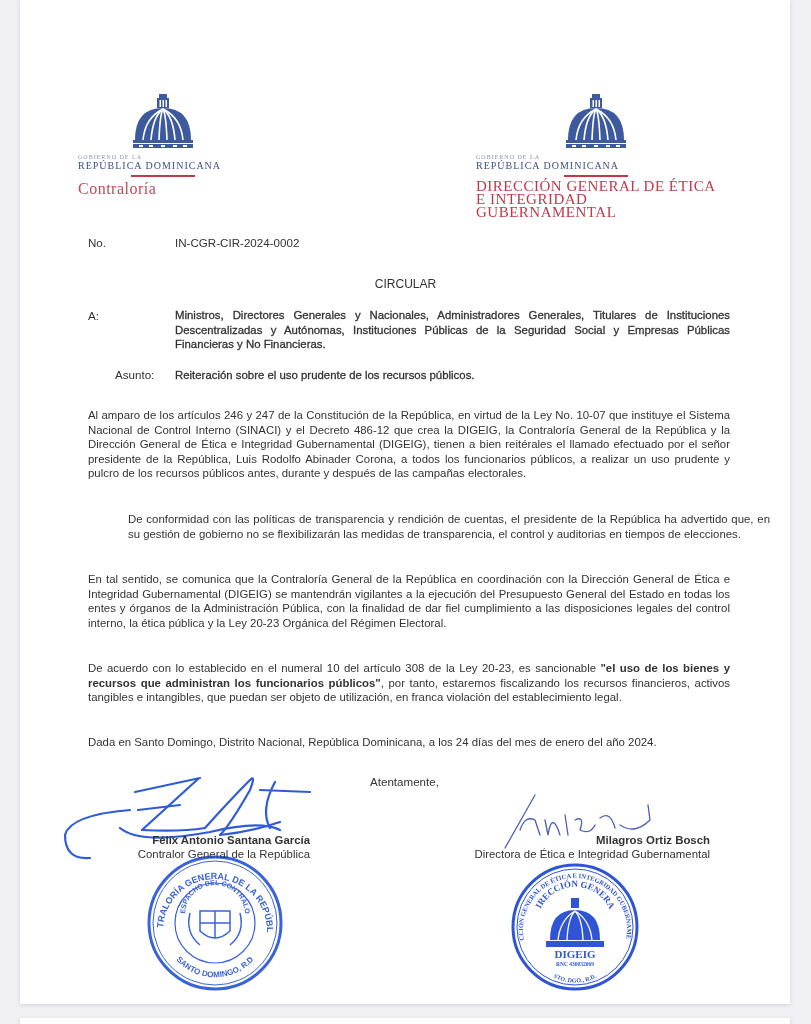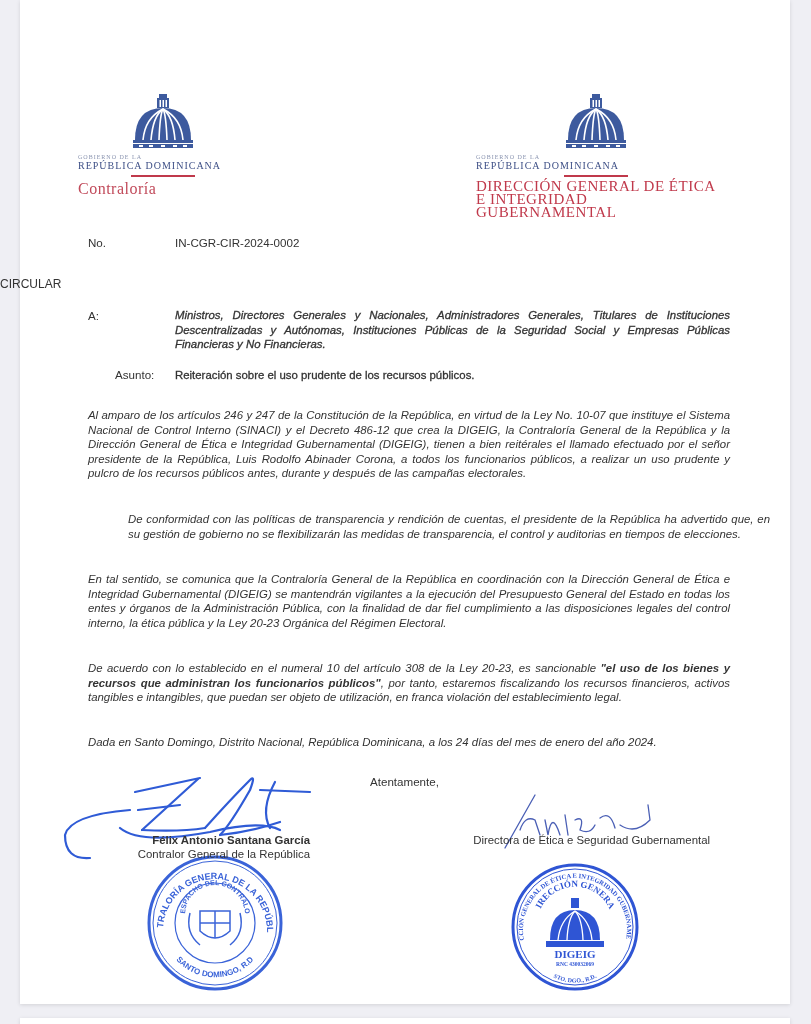--- a/index.html
+++ b/index.html
@@ -33,23 +33,23 @@
   .red-rule { width: 64px; height: 2px; background: #c0394b; margin: 4px auto 3px; }
   .contraloria {
     font-family: "Liberation Serif", serif; font-size: 16px; color: #c14a5a; letter-spacing: 0.5px;
   }
   .digeig-name {
     font-family: "Liberation Serif", serif; font-size: 15px; color: #c0394b; letter-spacing: 0.5px;
     line-height: 13px;
   }
   .text { position: absolute; font-size: 11.4px; color: #333; line-height: 14.6px; }
   .label { position: absolute; font-size: 11.6px; color: #333; }
-  .justify { text-align: justify; font-style: italic; }
+  .justify { text-align: justify; }
   .bold { font-weight: bold; }
-  .title-center { position: absolute; left: 0; width: 811px; text-align: left; top: 277px; font-size: 12px; color: #333; }
+  .title-center { position: absolute; left: 0; width: 811px; text-align: center; top: 277px; font-size: 12px; color: #333; }
   .sig-block { position: absolute; text-align: right; font-size: 11.4px; color: #333; line-height: 14px; }
   .sig-name { font-weight: bold; }
   svg.sig, svg.seal { position: absolute; }
 </style>
 </head>
 <body>
 
 <div class="page"></div>
 <div class="page-below"></div>
 
@@ -190,21 +190,22 @@
     <path d="M30 40 Q35 25 45 30 L50 45"></path>
     <path d="M55 30 L58 45 Q62 20 70 45"></path>
     <path d="M75 25 L78 45"></path>
     <path d="M85 30 Q95 25 90 40 Q100 45 105 35"></path>
     <path d="M110 28 Q120 20 125 38"></path>
     <path d="M130 35 Q145 45 160 30 L158 15"></path>
   </g>
 </svg>
 
 <div class="sig-block" style="left:430px; top:833px; width:280px;">
-  <div>Directora de Ética e Seguridad Gubernamental</div>
+  <div class="sig-name">Milagros Ortiz Bosch</div>
+  <div>Directora de Ética e Integridad Gubernamental</div>
 </div>
 
 <svg class="seal" style="left:510px; top:860px;" width="130" height="135" viewBox="0 0 130 135">
   <circle cx="65" cy="67" r="62" fill="none" stroke="#2f55d4" stroke-width="3"></circle>
   <circle cx="65" cy="67" r="58" fill="none" stroke="#2f55d4" stroke-width="1"></circle>
   <defs>
     <path id="arc2" d="M14 80 A52 52 0 1 1 116 80"></path>
     <path id="arc2b" d="M30 50 A38 38 0 0 1 100 50"></path>
     <path id="arc2c" d="M35 112 A48 48 0 0 0 95 112"></path>
   </defs>

